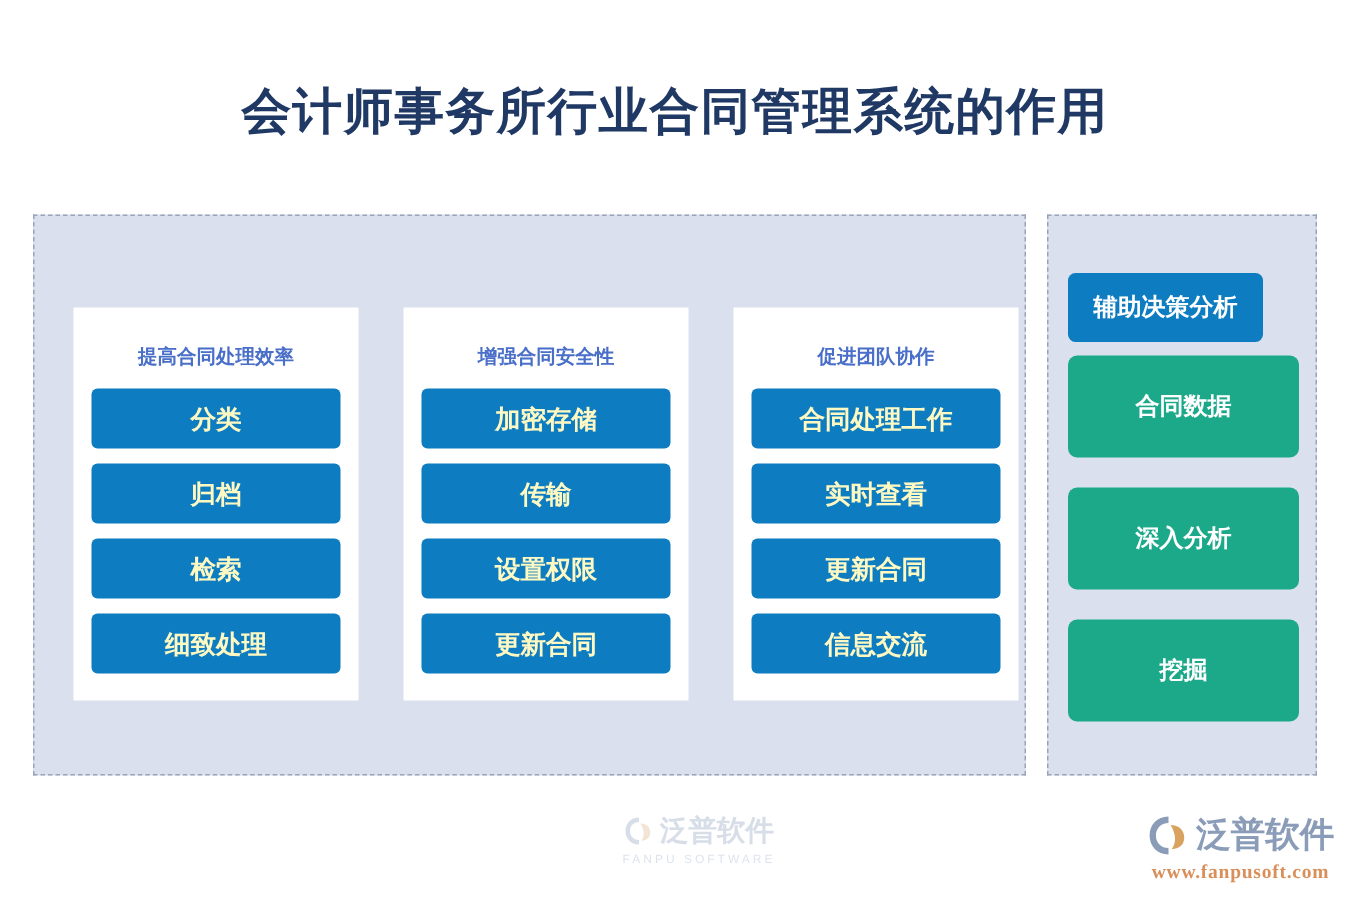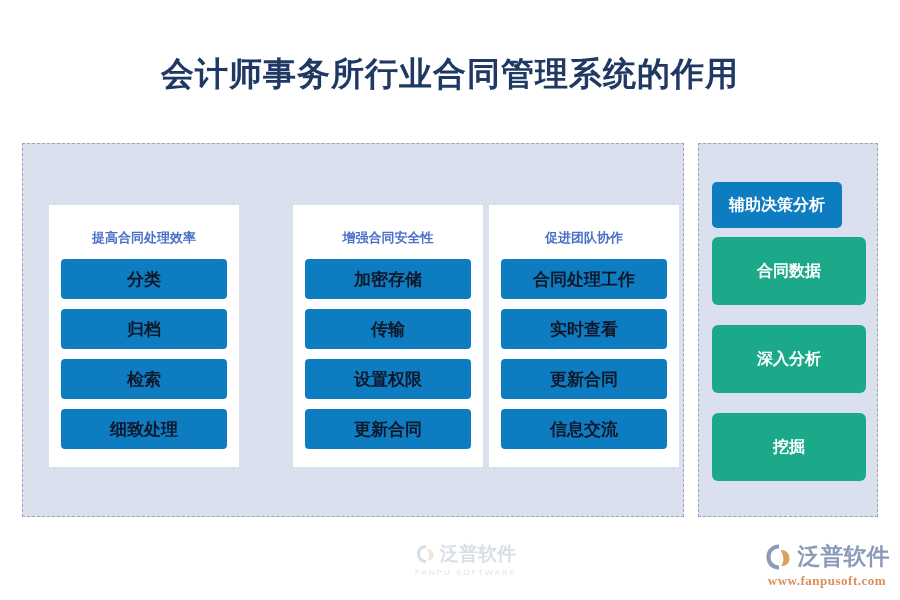--- a/index.html
+++ b/index.html
@@ -53,21 +53,21 @@
   
   .column-card {
     position: absolute;
     top: 61px;
     width: 190px;
     height: 262px;
     background: #ffffff;
     box-sizing: border-box;
   }
   #column-card-0 { left: 26px; }
-  #column-card-1 { left: 246px; margin-left: 24px; }
+  #column-card-1 { left: 246px; }
   #column-card-2 { left: 466px; }
 
   .column-header {
     position: absolute;
     top: 24px;
     left: 0;
     width: 100%;
     text-align: center;
     font-family: "Liberation Serif", "DejaVu Serif", serif;
     font-size: 13px;
@@ -79,21 +79,21 @@
   .item-list {
     position: absolute;
     top: 54px;
     left: 12px;
     width: 166px;
   }
   .item-btn {
     height: 40px;
     background: #0d7cc0;
     border-radius: 4px;
-    color: #0f172a;
+    color: #fef9c3;
     font-family: "Liberation Serif", "DejaVu Serif", serif;
     font-size: 17px;
     font-weight: bold;
     display: flex;
     align-items: center;
     justify-content: center;
     margin-bottom: 10px;
     white-space: nowrap;
   }
   .item-btn:last-child {

